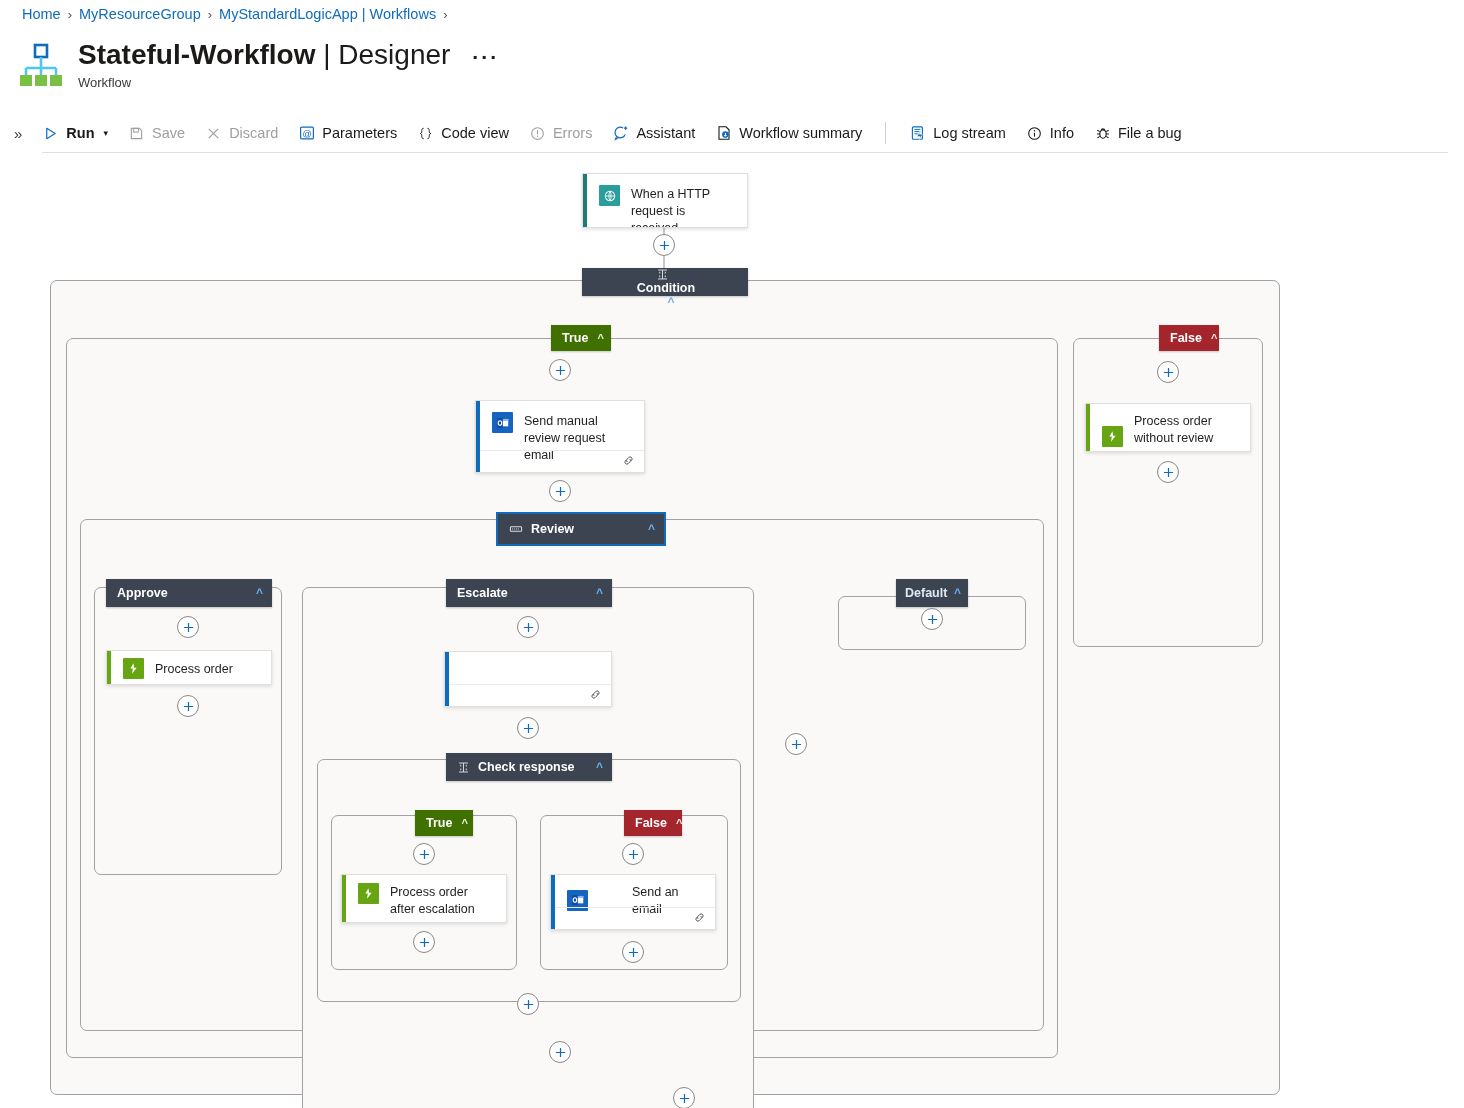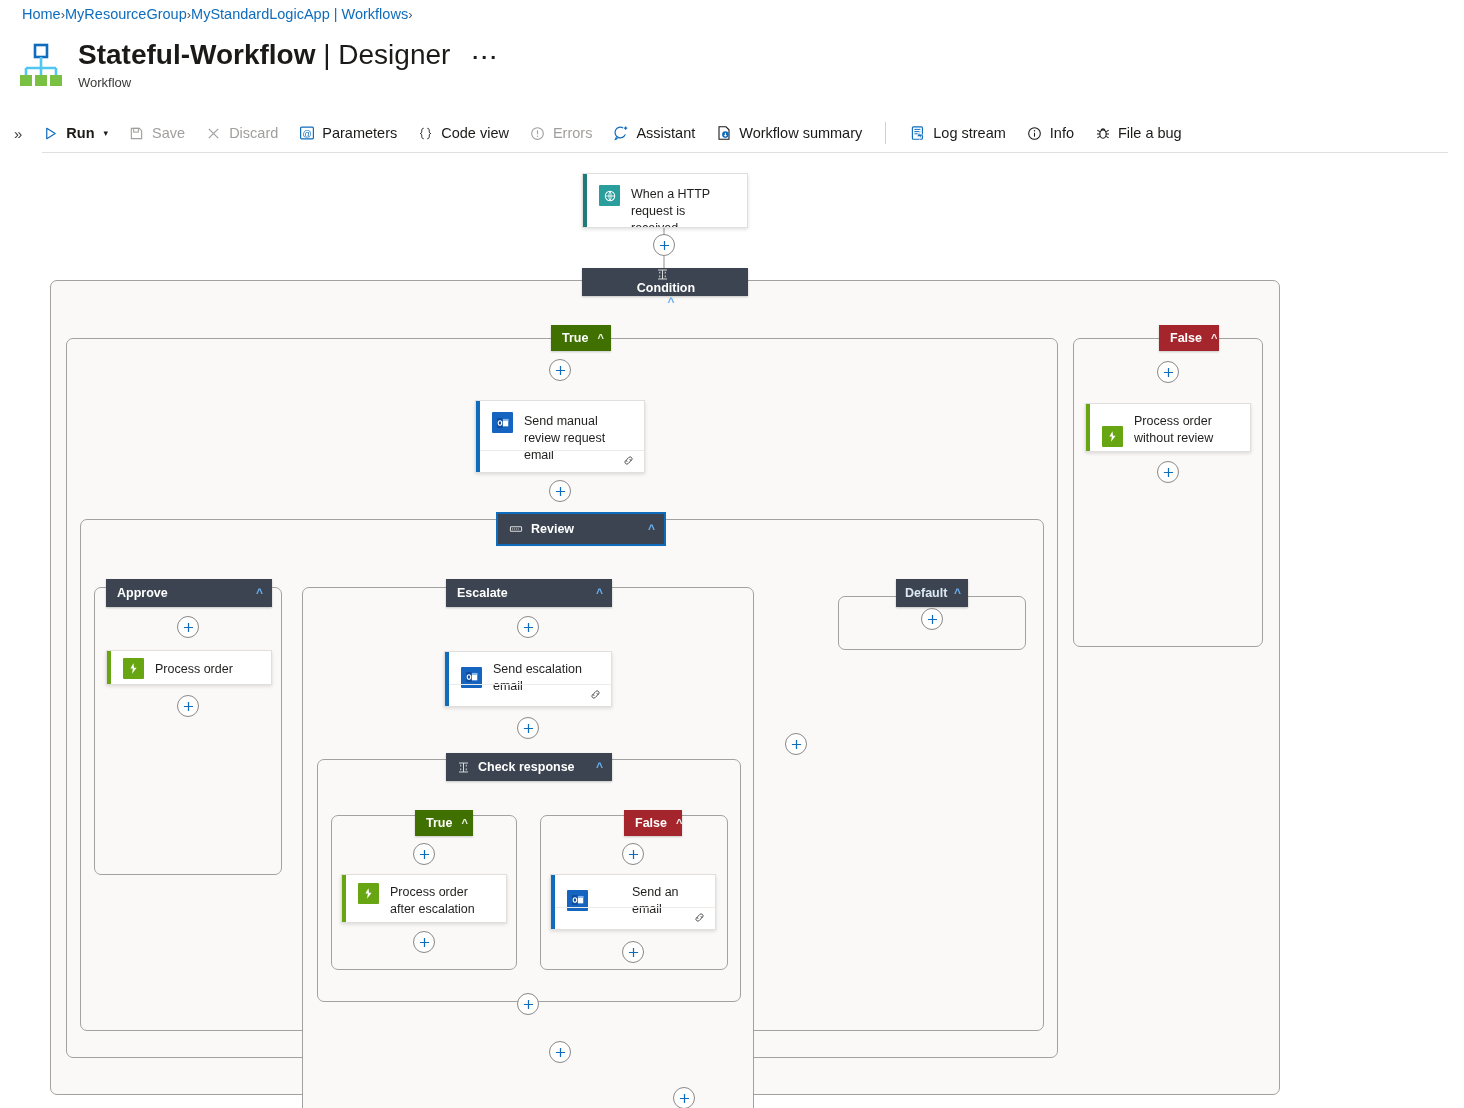--- a/index.html
+++ b/index.html
@@ -8,21 +8,21 @@
     width: 1464px; height: 1108px;
     background: #ffffff;
     font-family: "Liberation Sans", "DejaVu Sans", sans-serif;
     overflow: hidden;
   }
 
   
   .breadcrumb {
     position: absolute; left: 22px; top: 6px;
     font-size: 14.5px; color: #0f6cbd;
-    display: flex; align-items: center; 
+    display: flex; align-items: center; gap: 7px;
     white-space: nowrap;
   }
   .breadcrumb .crumb { cursor: pointer; }
   .breadcrumb .sep { color: #4a5562; font-size: 13px; }
 
   .title-row {
     position: absolute; left: 18px; top: 36px;
     display: flex; align-items: flex-end; gap: 14px;
   }
   .app-icon { width: 46px; height: 48px; margin-top: 6px; }
@@ -478,31 +478,20 @@
     <span class="chev">^</span>
   </div>
   <div class="plus" style="left:517px; top:461px;">
     <svg width="11" height="11" viewBox="0 0 12 12">
         <path d="M6 1v10M1 6h10" stroke="#0f6cbd" stroke-width="1.35"></path>
       </svg>
   </div>
 
   <div class="card" style="left:444px; top:496px; width:168px; height:56px;">
     <div class="bar" style="background:#0f6cbd;"></div>
-    <div class="body" style="padding:8px 12px 8px 16px; align-items:center;">
-      <span class="icon-sq" style="background:#1565c0;">
-        <svg width="14" height="14" viewBox="0 0 16 16">
-          <rect x="6.6" y="3.4" width="7.4" height="8.4" fill="#ffffff"></rect>
-          <rect x="6.6" y="3.4" width="7.4" height="2.2" fill="#83b9f0"></rect>
-          <rect x="1.2" y="2.2" width="6.6" height="11.6" rx="1" fill="#0f4c9e"></rect>
-          <ellipse cx="4.5" cy="8" rx="2" ry="2.6" fill="none" stroke="#ffffff" stroke-width="1.25"></ellipse>
-        </svg>
-      </span>
-      <span class="cname">Send escalation email</span>
-    </div>
     <div class="foot" style="position:absolute; left:0; right:0; bottom:0;">
       <span>
         <svg width="13" height="13" viewBox="0 0 16 16">
             <path d="M6.3 9.7a2.4 2.4 0 0 1 0-3.4l2-2a2.4 2.4 0 1 1 3.4 3.4l-1 1" fill="none" stroke="#4a4a4a" stroke-width="1.15"></path>
             <path d="M9.7 6.3a2.4 2.4 0 0 1 0 3.4l-2 2a2.4 2.4 0 1 1-3.4-3.4l1-1" fill="none" stroke="#4a4a4a" stroke-width="1.15"></path>
           </svg>
       </span>
     </div>
   </div>
 

